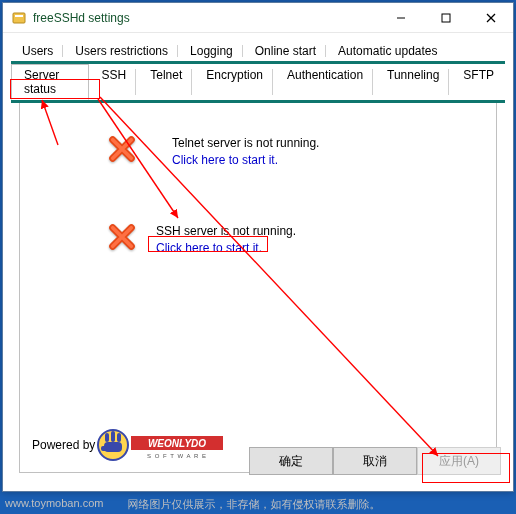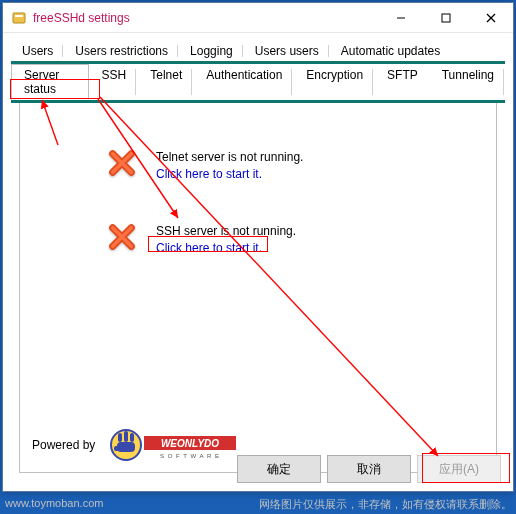--- a/index.html
+++ b/index.html
@@ -1,60 +1,60 @@
 <!DOCTYPE html>
 <html><head>
 <meta charset="utf-8">
 <style>
 * { box-sizing: border-box; margin: 0; padding: 0; font-family: "Microsoft YaHei", "Segoe UI", Tahoma, sans-serif; }
 body { background: #1a5fb4; width: 516px; height: 514px; position: relative; overflow: hidden; }
 .window { position: absolute; top: 2px; left: 2px; width: 512px; height: 490px; background: #fff; border: 1px solid #5a7aa0; box-shadow: 0 0 8px rgba(0,0,0,.3); }
 .titlebar { height: 30px; display: flex; align-items: center; background: #fff; border-bottom: 1px solid #e8e8e8; }
 .titlebar .app-icon { width: 16px; height: 16px; margin: 0 6px 0 8px; display: inline-flex; align-items: center; justify-content: center; }
-.titlebar .title { font-size: 12px; color: #be185d; flex: 1; }
+.titlebar .title { font-size: 12px; color: #14532d; flex: 1; }
 .win-controls { display: flex; height: 100%; }
 .win-btn { width: 45px; height: 100%; display: flex; align-items: center; justify-content: center; color: #333; font-size: 10px; }
 .win-btn svg { width: 10px; height: 10px; }
 
 .tabs-area { padding: 6px 8px 0; }
 .tab-row { display: flex; border-bottom: 3px solid #0f766e; font-size: 12px; }
 .tab-row:last-child { border-bottom: none; }
 .tab { padding: 3px 10px; border: 1px solid transparent; position: relative; top: 1px; cursor: default; }
 .tab.active { border: 1px solid #c0c0c0; border-bottom: 1px solid #fff; background:#fff; }
 .tab.sep::after { content:""; position:absolute; right:0; top:4px; bottom:4px; width:1px; background:#d0d0d0; }
 .tab-row2 .tab { top:0;padding-left:12px; }
 .content-pane { border: 1px solid #c0c0c0; border-top: none; margin: 0 8px; height: 370px; position: relative; background:#fff; padding: 12px; }
 
 
 .status-block { position: absolute; display:flex; align-items:flex-start; }
 .status-block .x-ico { width: 28px; height: 28px; margin-right: 20px; position:relative; }
 .status-block .txt { font-size: 12px; line-height: 1.4; }
 .status-block .link { color: #0000cc; cursor: pointer; }
-.status-block.telnet { top: 46px; left: 88px; }
+.status-block.telnet { top: 32px; left: 88px; gap: 16px; }
 .status-block.ssh { top: 120px; left: 88px; }
 
 
 .footer { position: absolute; bottom: 8px; left: 12px; right: 12px; display:flex; align-items:center; font-size:12px; }
 .footer .ver { flex:1; }
-.footer .pow { margin-right: 13px; }
+.footer .pow { margin-right: 0; }
 .logo { width: 130px; height: 38px; display:flex; align-items:center; }
 
 
-.dlg-buttons { position:absolute; bottom: 8px; right: 12px; display:flex; gap:6px; }
+.dlg-buttons { position:absolute; bottom: 16px; right: 12px; display:flex; }
 .dlg-btn { width: 84px; height: 28px; font-size: 12px; background:#e1e1e1; border:1px solid #adadad; cursor:default; display:flex; align-items:center; justify-content:center; }
 .dlg-btn.disabled { color:#9a9a9a; border-color:#d0d0d0; background:#efefef; }
 
 
 .anno { position:absolute; border:1px solid #f00; pointer-events:none; }
 .arrow { position:absolute; pointer-events:none; }
 
 
 .watermark { position:absolute; bottom:2px; left:5px; right:4px; display:flex; font-size:11px; color:#bfbfbf; }
 .watermark .wm-l { flex:0 0 auto; }
-.watermark .wm-r { flex:1; text-align:right; padding-left: 24px; }
+.watermark .wm-r { flex:1; text-align:left; padding-left: 24px; }
 
 
 .x-ico svg { filter: drop-shadow(0 1px 1px rgba(0,0,0,.3)); }
 </style>
 </head>
 <body>
 
 <div class="window">
 
   <div class="titlebar">
@@ -83,31 +83,31 @@
           </svg>
         </div>
     </div>
   </div>
 
   <div class="tabs-area">
     <div class="tab-row">
       <div class="tab sep">Users</div>
       <div class="tab sep">Users restrictions</div>
       <div class="tab sep">Logging</div>
-      <div class="tab sep">Users users</div>
+      <div class="tab sep">Online start</div>
       <div class="tab">Automatic updates</div>
     </div>
     <div class="tab-row tab-row2">
       <div class="tab active">Server status</div>
       <div class="tab sep">SSH</div>
       <div class="tab sep">Telnet</div>
+      <div class="tab sep">Encryption</div>
       <div class="tab sep">Authentication</div>
-      <div class="tab sep">Encryption</div>
+      <div class="tab sep">Tunneling</div>
       <div class="tab">SFTP</div>
-      <div class="tab sep">Tunneling</div>
     </div>
 
     <div class="content-pane">
 
       <div class="status-block telnet">
         <span class="x-ico">
           <svg viewBox="0 0 24 24" width="28" height="28">
               <path d="M4 4 L20 20 M20 4 L4 20" stroke="#e64a19" stroke-width="6" stroke-linecap="round"></path>
               <path d="M4 4 L20 20 M20 4 L4 20" stroke="#ff7043" stroke-width="3" stroke-linecap="round"></path>
             </svg>

